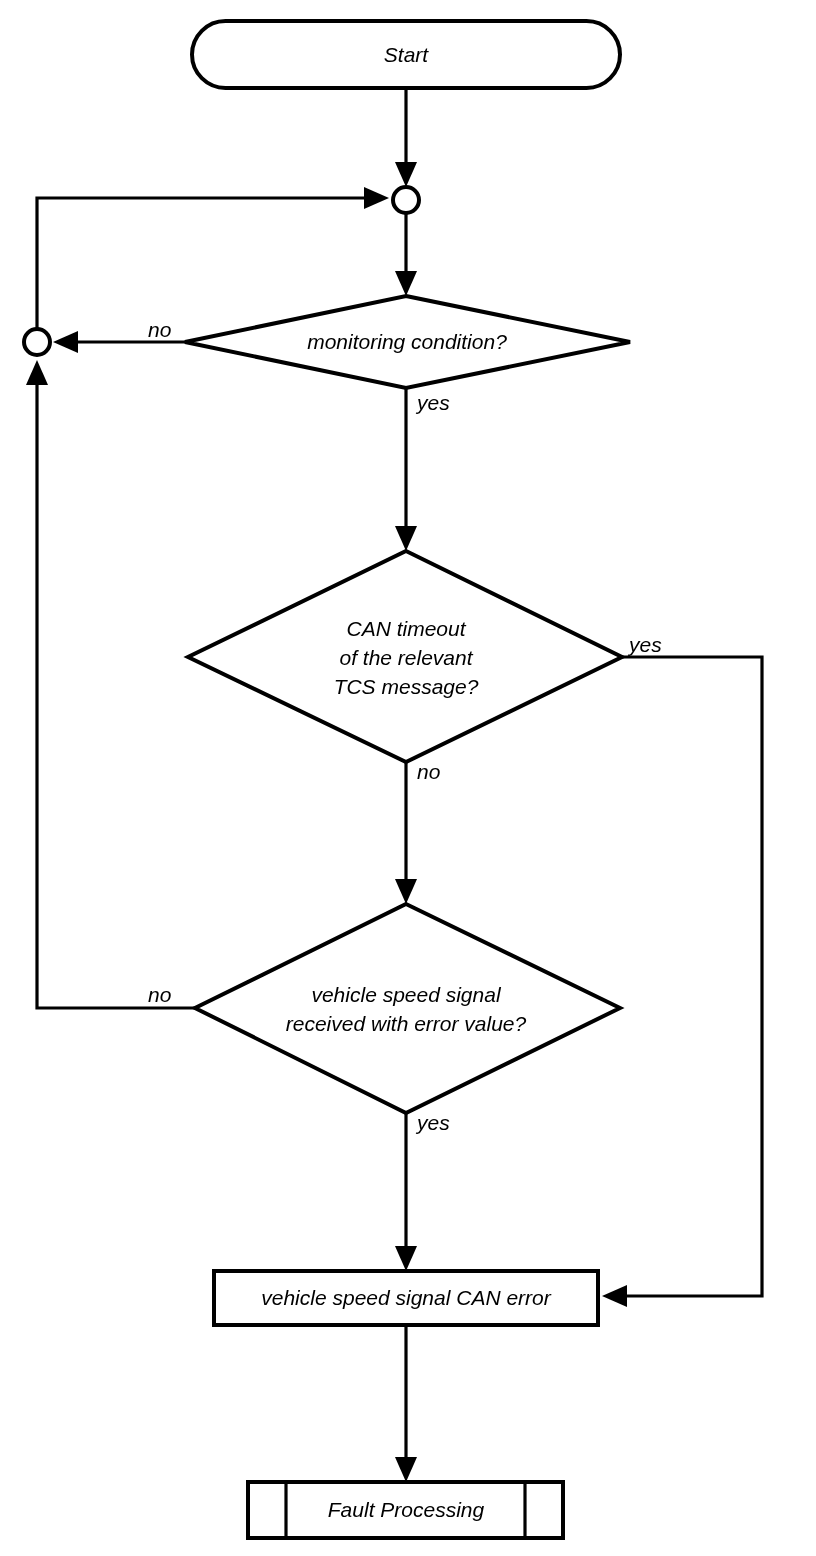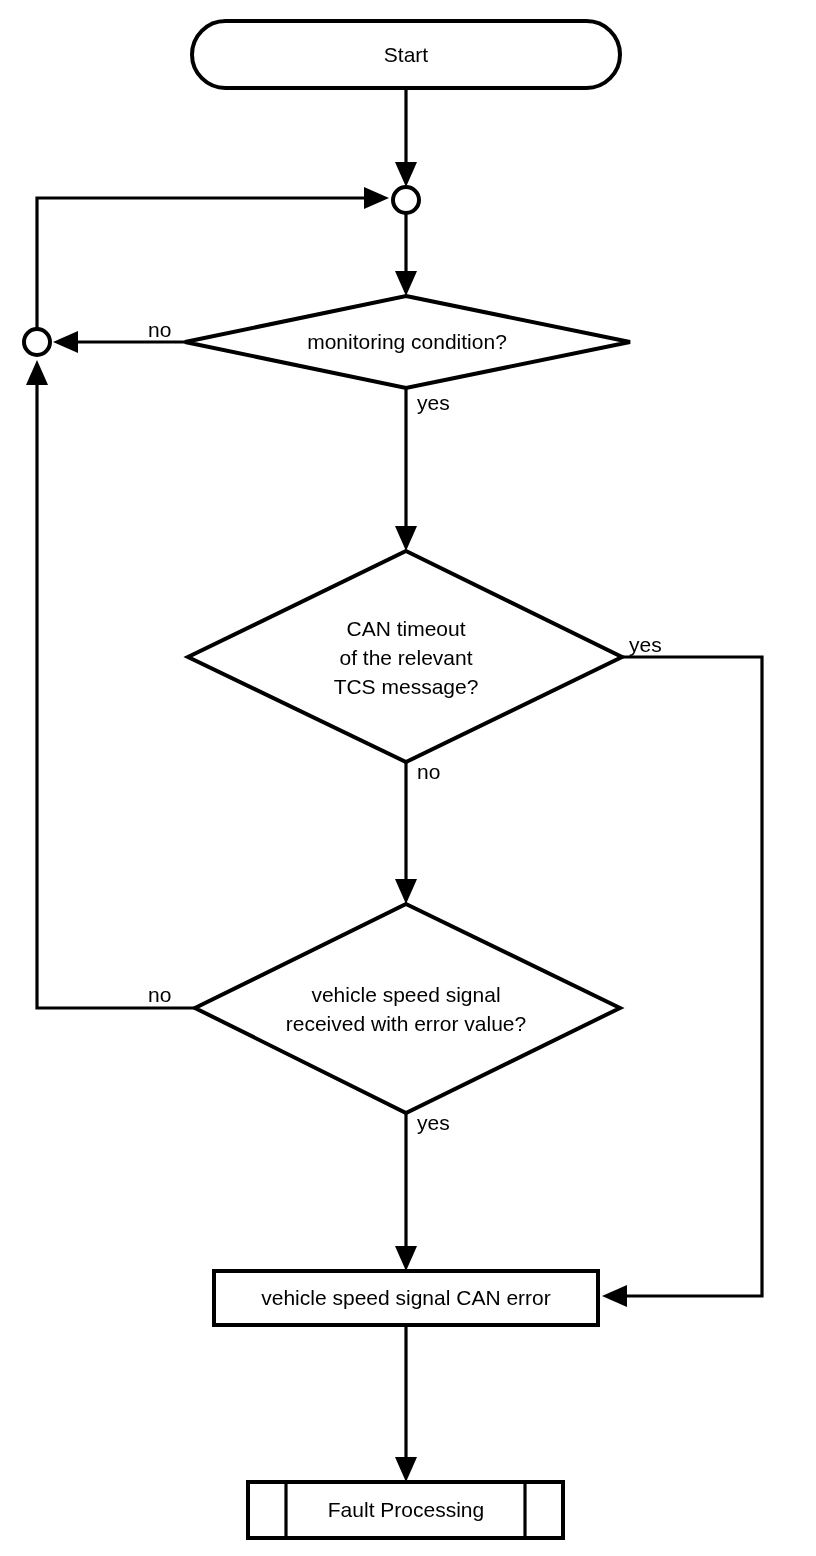--- a/index.html
+++ b/index.html
@@ -11,20 +11,21 @@
     width: 816px;
     height: 1556px;
     font-family: "Liberation Sans", sans-serif;
   }
   #flowchart-root {
     position: relative;
     width: 816px;
     height: 1556px;
     overflow: hidden;
     background: #ffffff;
+    font-style: italic;
   }
   svg.flow {
     display: block;
     width: 816px;
     height: 1556px;
   }
   .shape-stroke {
     fill: #ffffff;
     stroke: #000000;
     stroke-width: 4;

